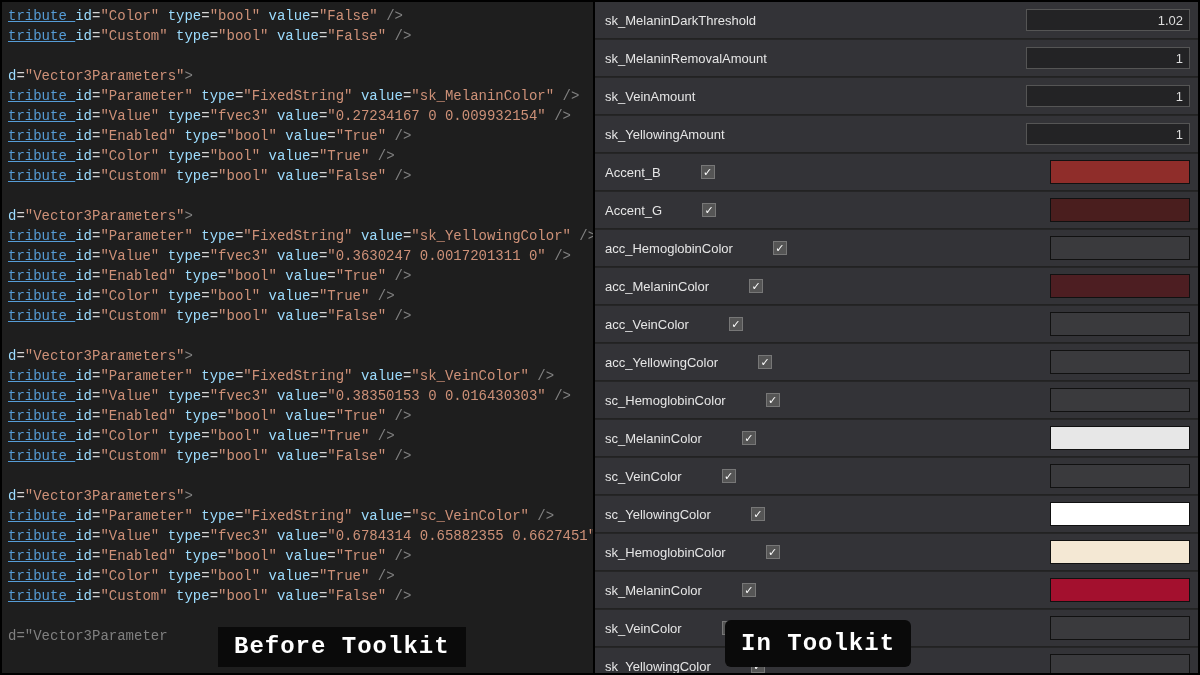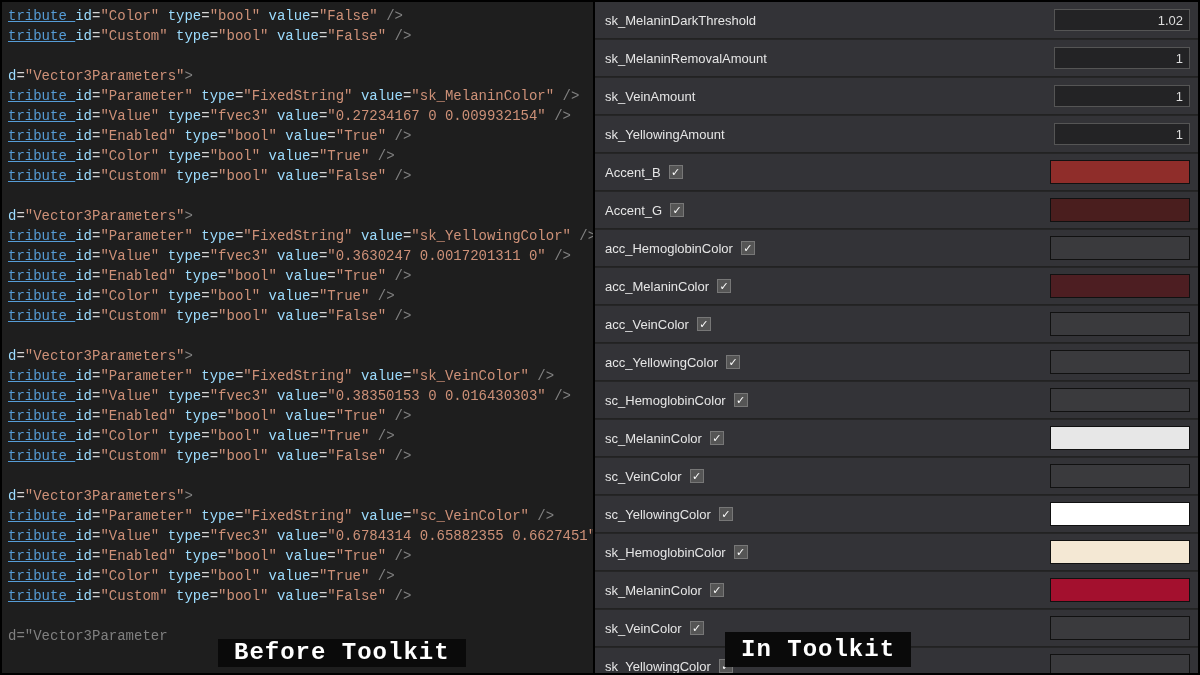--- a/index.html
+++ b/index.html
@@ -42,20 +42,21 @@
     font-size: 13px;
   }
   .prop-row {
     display: flex;
     align-items: center;
     height: 37px;
     background: #333337;
     margin-bottom: 1px;
     border-bottom: 1px solid #222;
     padding: 0 8px 0 10px;
+    gap: 32px;
   }
   .prop-row.with-cb .chk {
     margin-left: 8px;
   }
   .prop-label {
     color: #e6e6e6;
     flex: 0 0 auto;
   }
   .chk {
     display: inline-flex;
@@ -64,21 +65,21 @@
     width: 14px;
     height: 14px;
     background: #555;
     border: 1px solid #777;
     color: #fff;
     font-size: 11px;
     line-height: 1;
   }
   .spacer { flex: 1 1 auto; }
   .value-box {
-    width: 136px;
+    width: 164px;
     height: 22px;
     background: #232325;
     border: 1px solid #555;
     color: #ddd;
     display: flex;
     align-items: center;
     justify-content: flex-end;
     padding: 0 6px;
     font-size: 13px;
   }
@@ -89,25 +90,25 @@
   }
   
   .caption {
     position: absolute;
     bottom: 6px;
     background: #0a0a0a;
     color: #fff;
     font-family: Consolas, 'Courier New', monospace;
     font-size: 24px;
     font-weight: bold;
-    padding: 4px 16px;
+    padding: 10px 16px;
     letter-spacing: 1px;
   }
   .caption.left-cap { left: 216px; }
-  .caption.right-cap { left: 130px; } 
+  .caption.right-cap { left: 130px; border-radius: 6px; } 
 </style>
 </head>
 <body>
 
 <div class="left">
   <div id="code-container">
       <div class="code-line"><span class="t-tag">tribute </span><span class="t-attr">id</span><span class="t-eq">=</span><span class="t-str">"Color"</span><span class="t-punc"> </span><span class="t-attr">type</span><span class="t-eq">=</span><span class="t-str">"bool"</span><span class="t-punc"> </span><span class="t-attr">value</span><span class="t-eq">=</span><span class="t-str">"False"</span><span class="t-punc"> /&gt;</span></div>
       <div class="code-line"><span class="t-tag">tribute </span><span class="t-attr">id</span><span class="t-eq">=</span><span class="t-str">"Custom"</span><span class="t-punc"> </span><span class="t-attr">type</span><span class="t-eq">=</span><span class="t-str">"bool"</span><span class="t-punc"> </span><span class="t-attr">value</span><span class="t-eq">=</span><span class="t-str">"False"</span><span class="t-punc"> /&gt;</span></div>
       <div class="code-line">&nbsp;</div>
       <div class="code-line"><span class="t-attr">d</span><span class="t-eq">=</span><span class="t-str">"Vector3Parameters"</span><span class="t-punc">&gt;</span></div>

